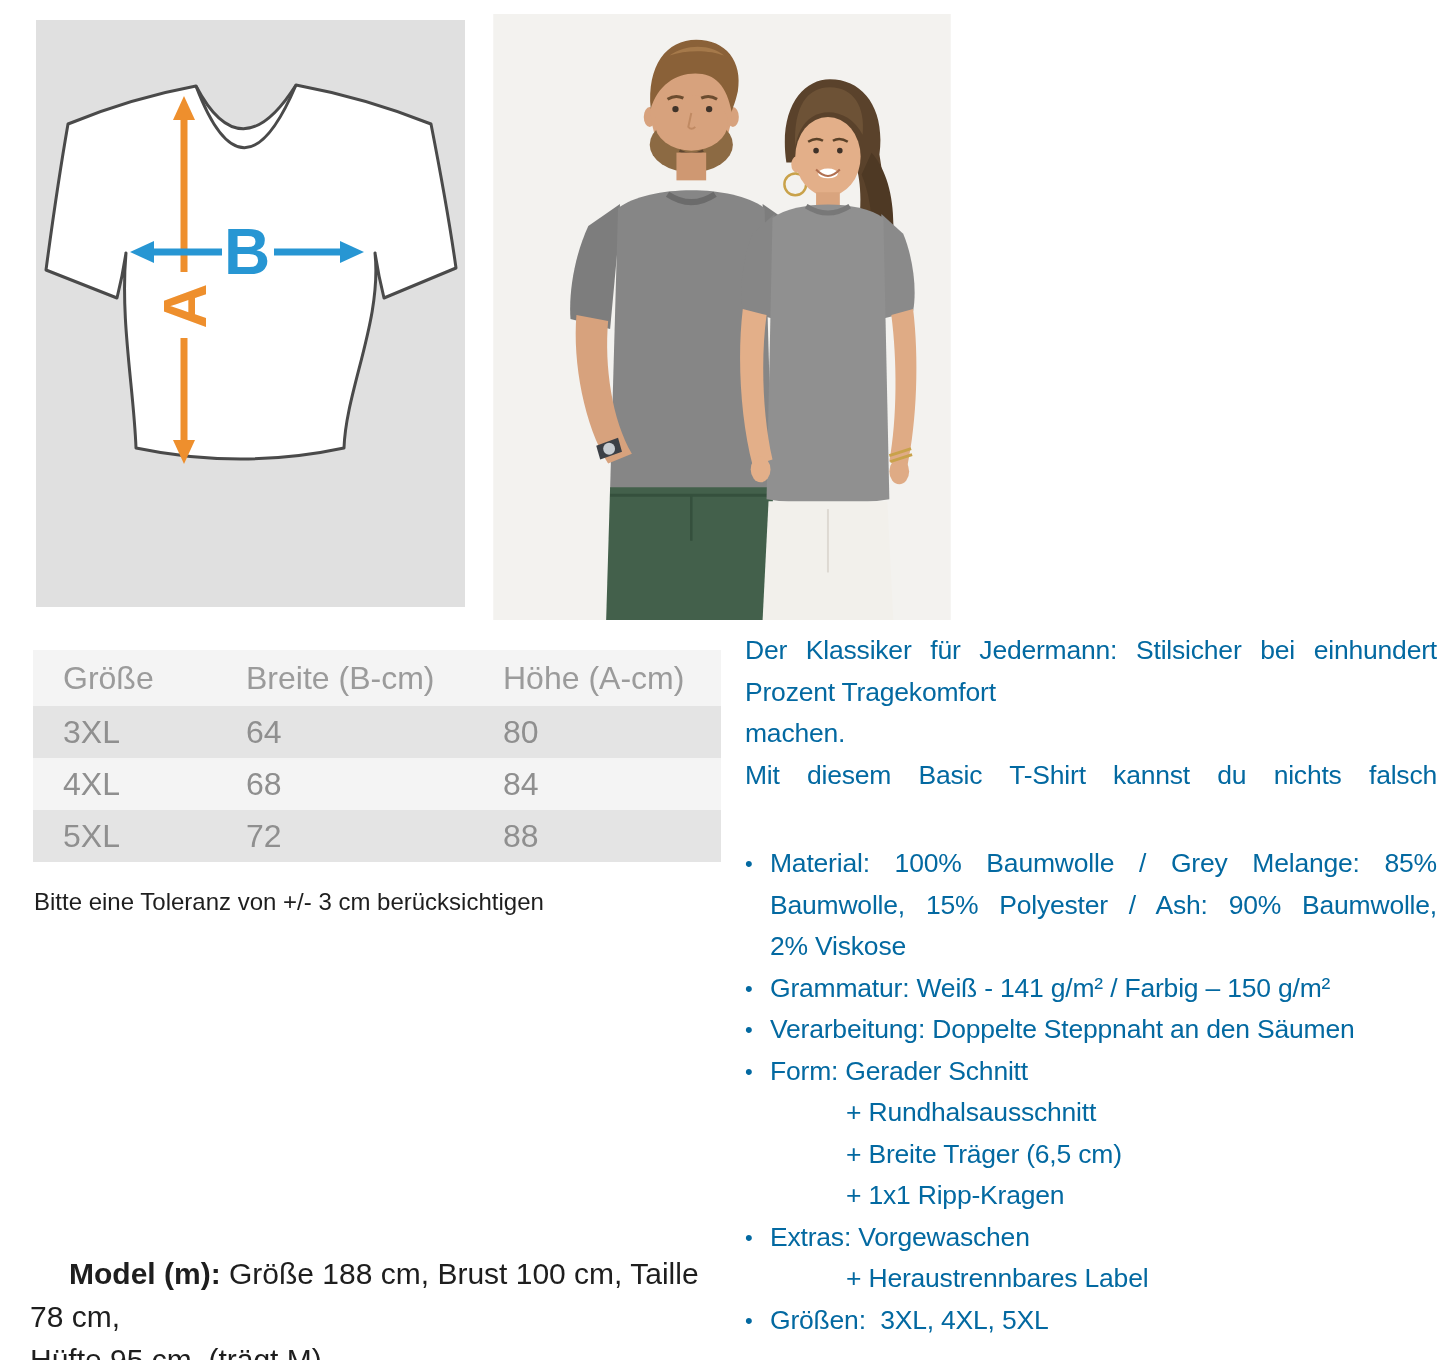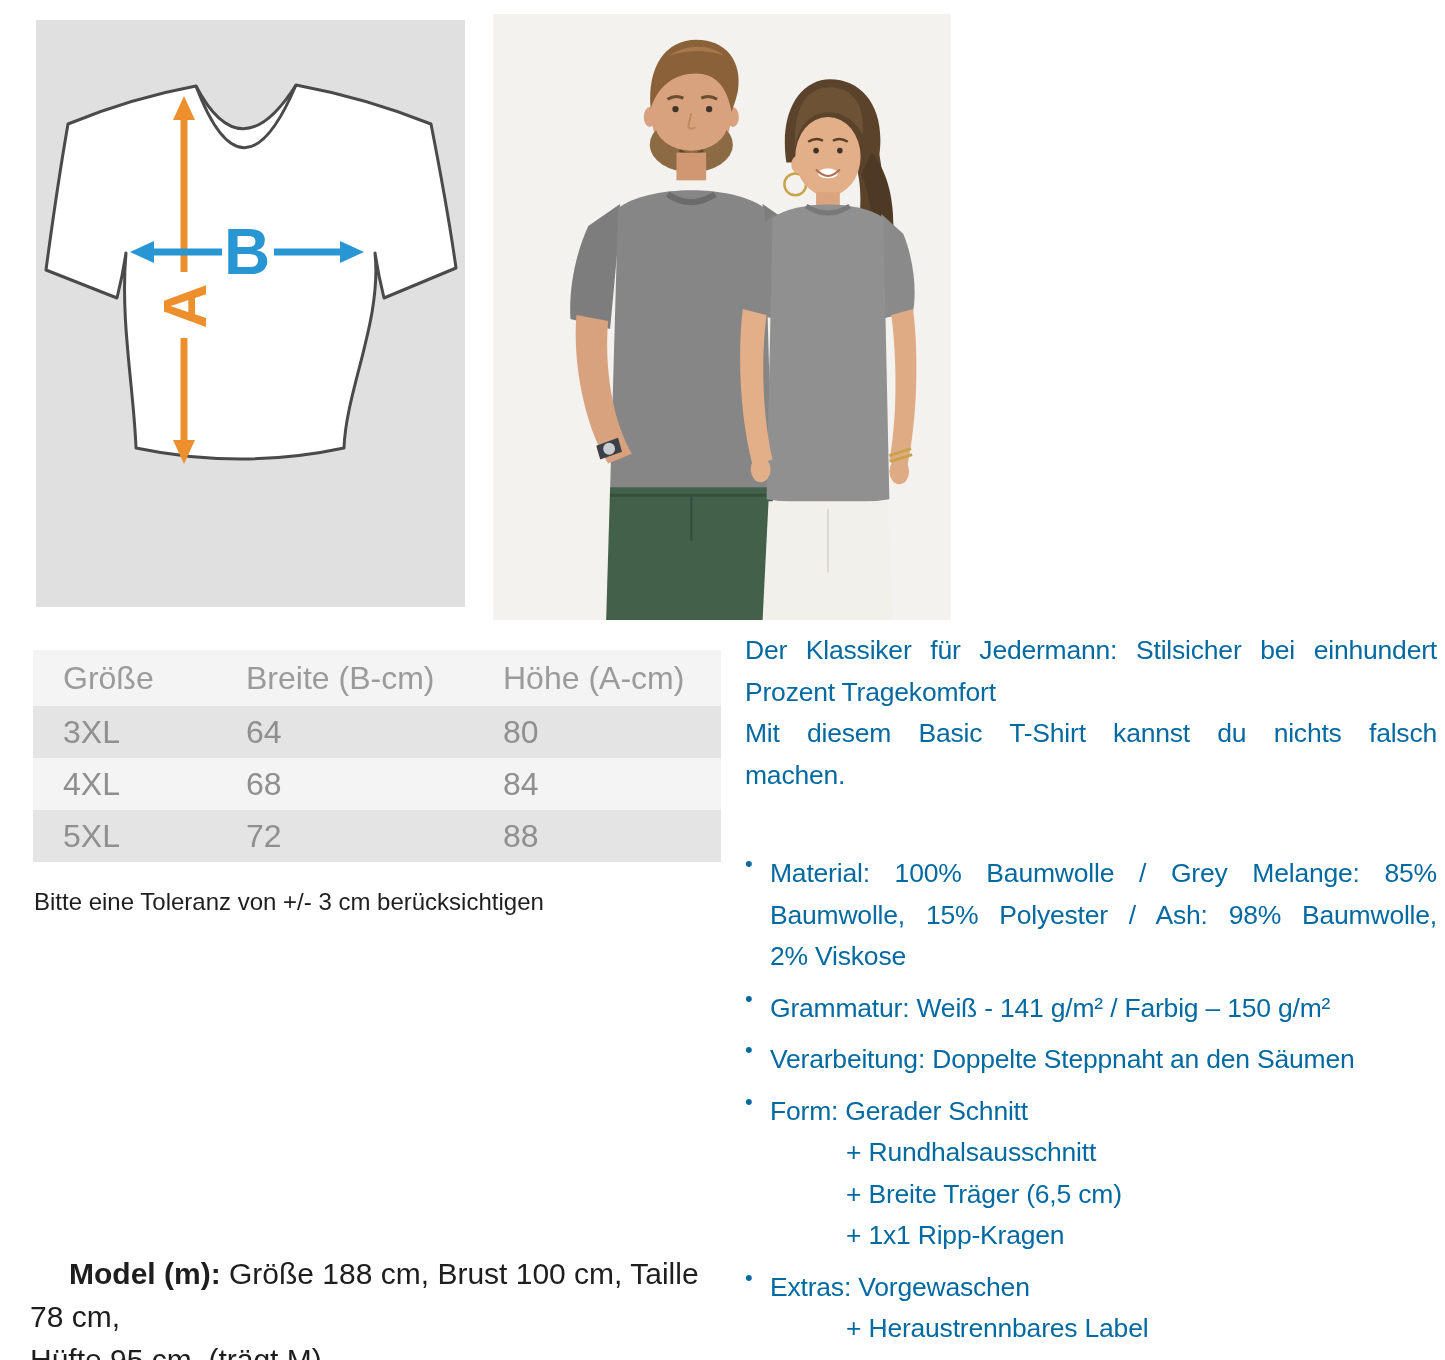--- a/index.html
+++ b/index.html
@@ -33,21 +33,21 @@
   .tolerance{position:absolute;left:34px;top:888px;font-size:24px;color:#1e1e1e;}
   .model-info{position:absolute;left:30px;top:1252px;width:700px;font-size:30px;line-height:43px;color:#1e1e1e;}
   .model-info .lbl{font-weight:bold;margin-left:39px;}
   
   .description{position:absolute;left:745px;top:630px;width:692px;font-size:26.5px;line-height:41.5px;color:#0369a1;letter-spacing:-0.2px;}
   .dline{white-space:pre-wrap;}
   .just{text-align:justify;text-align-last:justify;}
   .bullets{margin-top:47px;}
   .bullet-row{display:flex;}
   .bullet-row .marker{width:25px;flex:0 0 25px;font-size:22px;}
-  .bullet-row .content{flex:1;min-width:0;margin-top:10px;}
+  .bullet-row .content{flex:1;min-width:0;}
   .sub-line{margin-left:76px;white-space:pre-wrap;}
 </style>
 </head>
 <body>
 
 <div id="page">
 
   <div class="diagram-panel">
     <svg viewBox="0 0 429 587">
 
@@ -180,30 +180,30 @@
   <div class="tolerance">Bitte eine Toleranz von +/- 3 cm berücksichtigen</div>
 
   <div class="model-info">
     <span class="lbl">Model (m):</span><span style="white-space:pre-wrap;"> Größe 188 cm, Brust 100 cm, Taille 78 cm,</span>
     <div>Hüfte 95 cm, (trägt M)</div>
   </div>
 
   <div class="description">
     <div class="dline just">Der Klassiker für Jedermann: Stilsicher bei einhundert</div>
     <div class="dline">Prozent Tragekomfort</div>
+    <div class="dline">machen.</div>
     <div class="dline just">Mit diesem Basic T-Shirt kannst du nichts falsch</div>
-    <div class="dline">machen.</div>
 
     <div class="bullets">
 
       <div class="bullet-row">
         <span class="marker">•</span>
         <div class="content">
           <div class="dline just">Material: 100% Baumwolle / Grey Melange: 85%</div>
-          <div class="dline just">Baumwolle, 15% Polyester / Ash: 98% Baumwolle,</div>
+          <div class="dline just">Baumwolle, 15% Polyester / Ash: 90% Baumwolle,</div>
           <div class="dline">2% Viskose</div>
         </div>
       </div>
 
       <div class="bullet-row">
         <span class="marker">•</span>
         <div class="content">
           <div class="dline">Grammatur: Weiß - 141 g/m² / Farbig – 150 g/m²</div>
         </div>
       </div>

